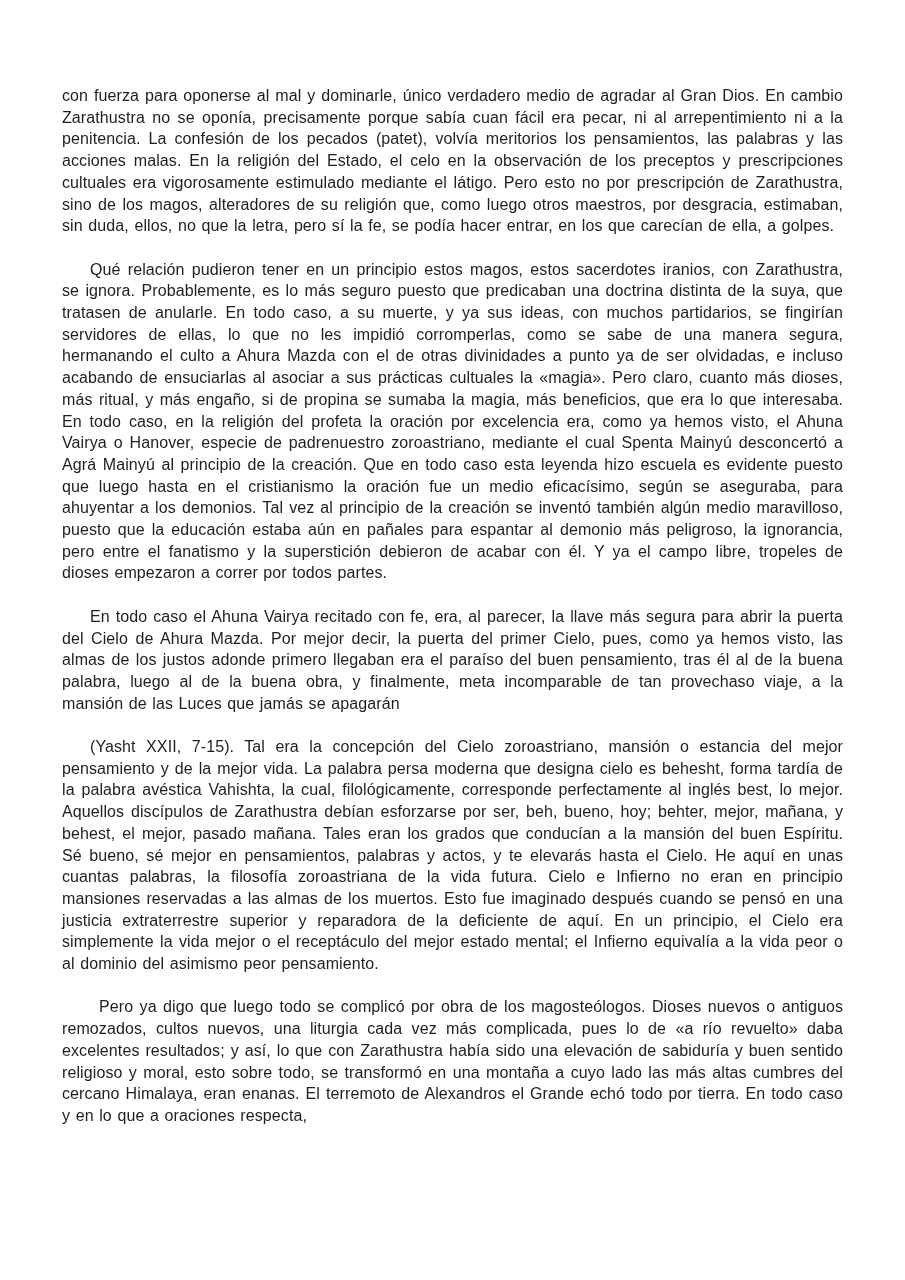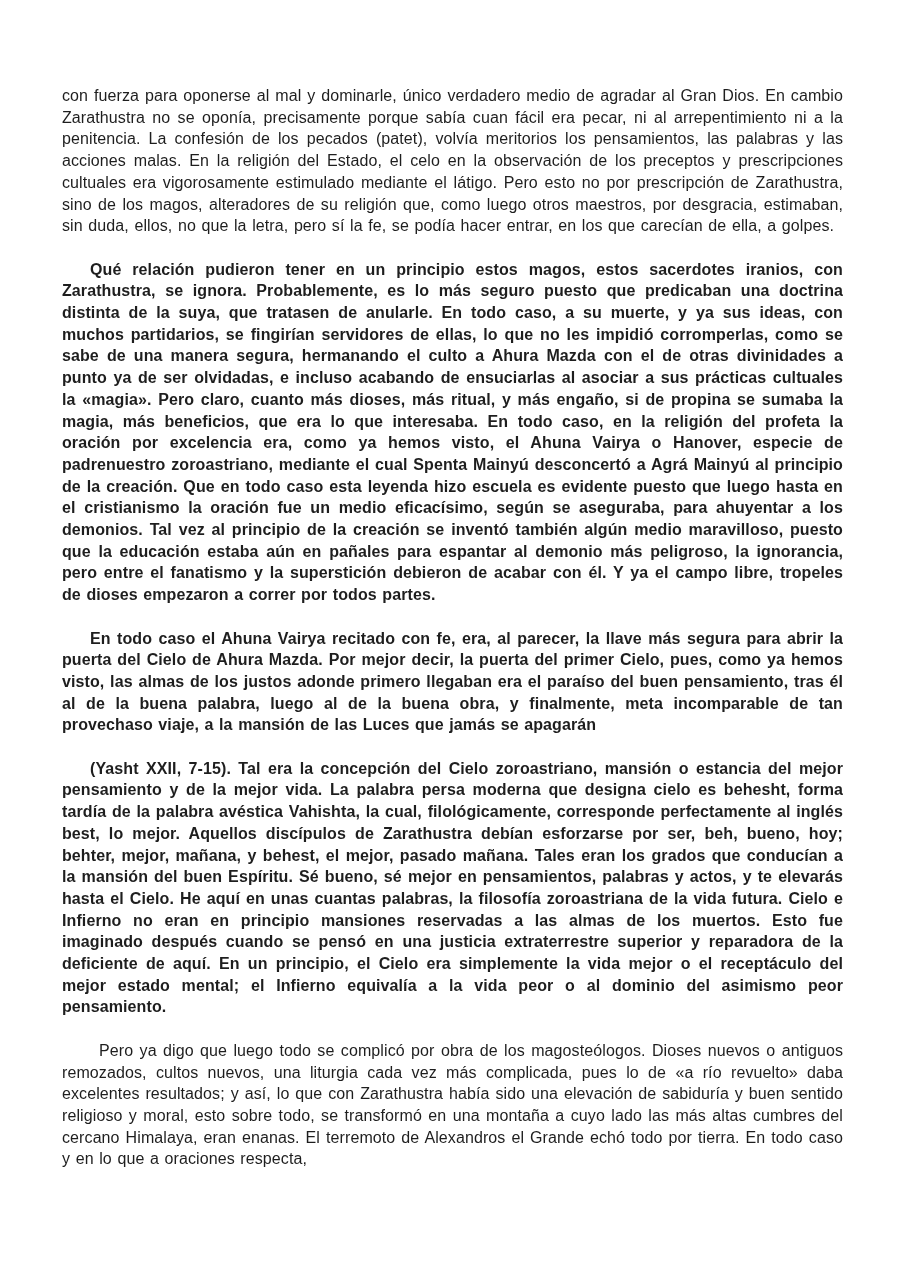--- a/index.html
+++ b/index.html
@@ -27,21 +27,20 @@
   p.para {
     margin: 0 0 21.7px 0;
     font-size: 16px;
     line-height: 21.7px;
     text-align: justify;
     word-spacing: 1px;
     letter-spacing: 0.1px;
   }
   p.para.indent {
     text-indent: 28px;
-    font-weight: bold;
   }
   p.para.indent-more {
     text-indent: 37px;
   }
 </style>
 </head>
 <body style="background-color: rgb(255, 255, 255);">
 
 <div class="page">
   <div class="text-column" id="text-column" style="color: rgb(30, 30, 30);">

